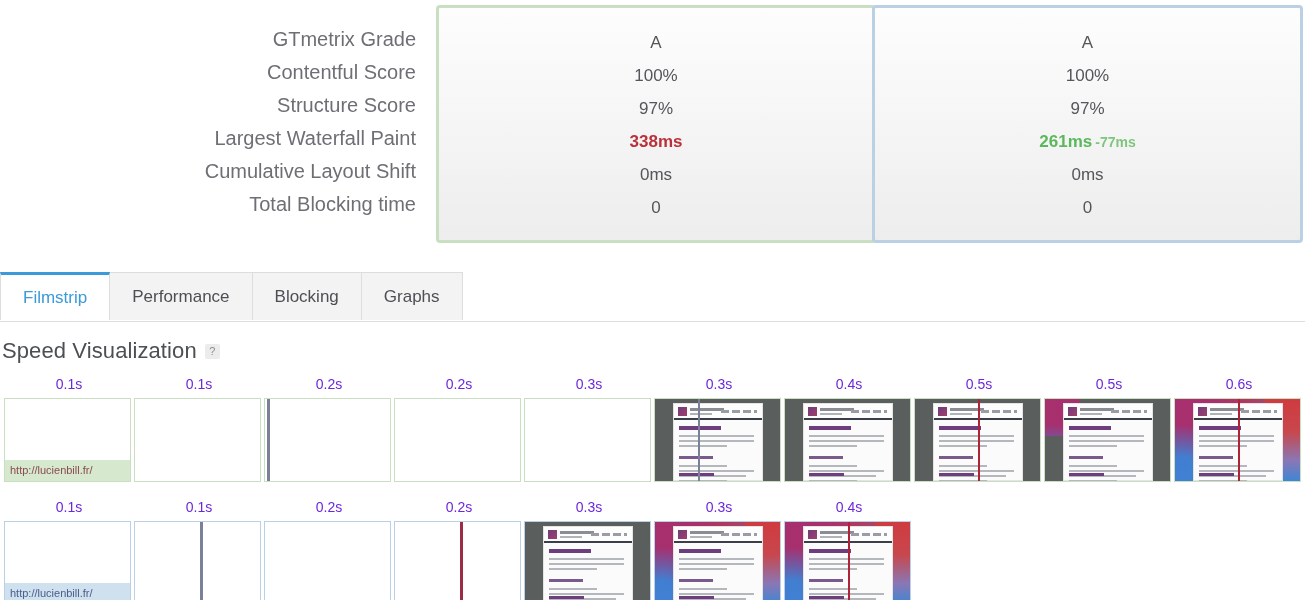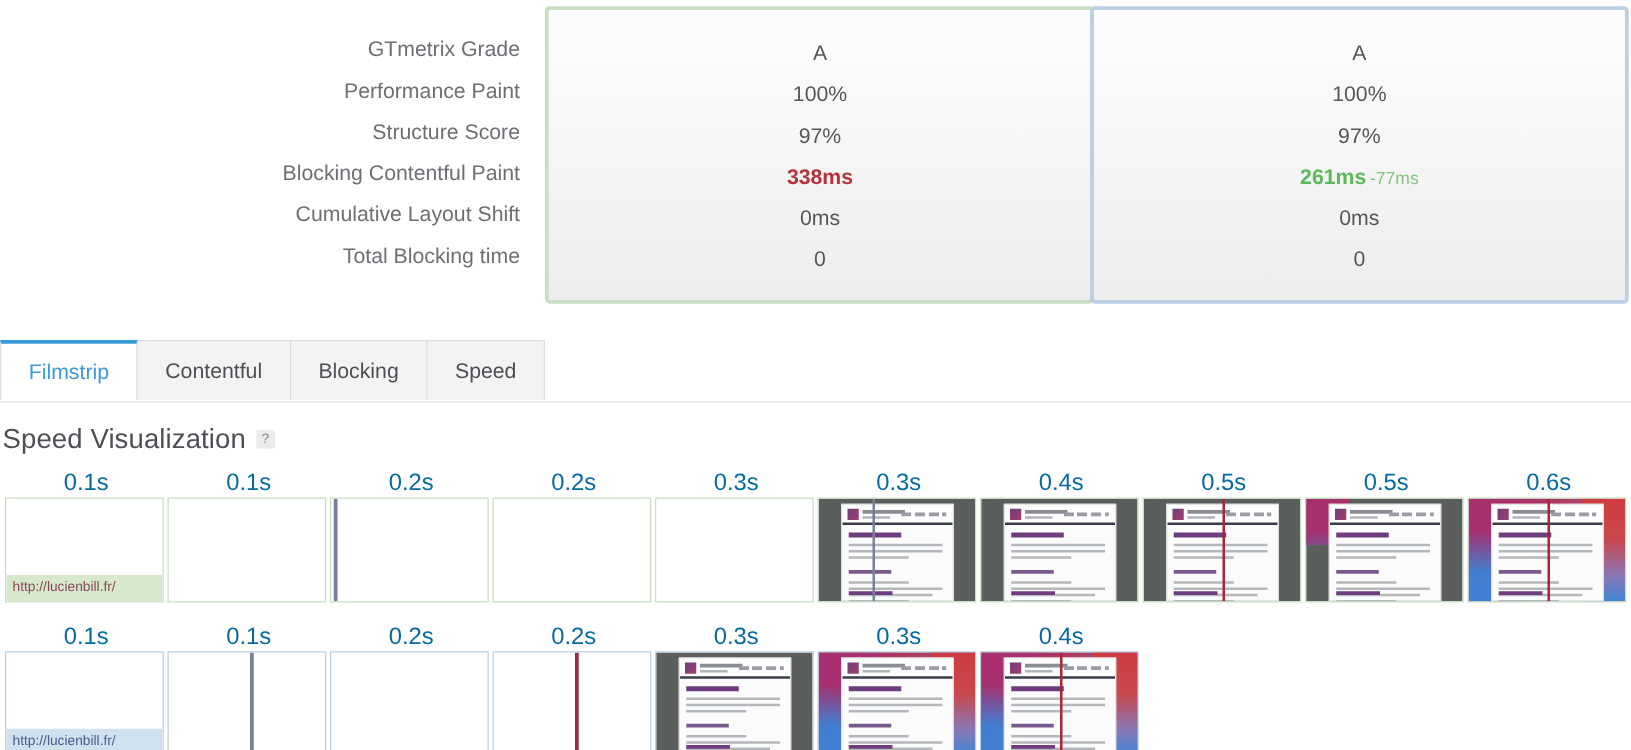--- a/index.html
+++ b/index.html
@@ -21,21 +21,21 @@
   .metric-labels {
     position: absolute;
     left: 0; top: 0;
     width: 426px;
     padding-top: 23px;
     text-align: right;
   }
   .metric-label {
     height: 33px;
     line-height: 33px;
-    font-size: 17px;
+    font-size: 20px;
     color: #6d6f74;
     padding-right: 10px;
     white-space: nowrap;
     font-weight: 400;
   }
 
   .metric-card {
     position: absolute;
     top: 5px;
     height: 238px;
@@ -59,21 +59,21 @@
     text-align: center;
     font-size: 17px;
     color: #54565a;
     white-space: nowrap;
   }
   .metric-value.val-bad { color: #b9313a; font-weight: 600; }
   .metric-value.val-good { color: #5cb85c; font-weight: 600; }
   .metric-delta {
     font-size: 14px;
     color: #7ec57e;
-    font-weight: 400;
+    font-weight: 700;
     margin-left: 3px;
   }
 
   
   .tabs-wrap {
     position: relative;
     width: 1305px;
     height: 52px;
     margin-top: 22px;
   }
@@ -151,22 +151,22 @@
   }
   .strip-times {
     position: relative;
     height: 22px;
   }
   .strip-time {
     position: absolute;
     top: 0;
     width: 130px;
     text-align: center;
-    font-size: 19px;
-    color: #0369a1;
+    font-size: 14px;
+    color: #6d28d9;
   }
   .strip-frames {
     position: relative;
     height: 84px;
   }
   .frame {
     position: absolute;
     top: 0;
     width: 127px;
     height: 84px;
@@ -269,23 +269,23 @@
     position: absolute; top: 0; bottom: 0; width: 2px; z-index: 6;
   }
 </style>
 </head>
 <body>
 
 <div class="summary">
 
   <div class="metric-labels">
       <div class="metric-label">GTmetrix Grade</div>
-      <div class="metric-label">Performance Paint</div>
+      <div class="metric-label">Contentful Score</div>
       <div class="metric-label">Structure Score</div>
-      <div class="metric-label">Blocking Contentful Paint</div>
+      <div class="metric-label">Largest Waterfall Paint</div>
       <div class="metric-label">Cumulative Layout Shift</div>
       <div class="metric-label">Total Blocking time</div>
     </div>
 
   <div class="metric-card card-a">
       <div class="metric-value"><span>A</span></div>
       <div class="metric-value"><span>100%</span></div>
       <div class="metric-value"><span>97%</span></div>
       <div class="metric-value val-bad"><span>338ms</span></div>
       <div class="metric-value"><span>0ms</span></div>
@@ -298,23 +298,23 @@
       <div class="metric-value val-good"><span>261ms</span><span class="metric-delta">-77ms</span></div>
       <div class="metric-value"><span>0ms</span></div>
       <div class="metric-value"><span>0</span></div>
     </div>
 
 </div>
 
 <div class="tabs-wrap">
   <div class="tabs">
       <div class="tab active">Filmstrip</div>
-      <div class="tab">Contentful</div>
+      <div class="tab">Performance</div>
       <div class="tab">Blocking</div>
-      <div class="tab">Speed</div>
+      <div class="tab">Graphs</div>
     </div>
   <div class="tabs-baseline"></div>
 </div>
 
 <div class="section-head">
   <span class="section-title">Speed Visualization</span>
   <span class="help-badge">?</span>
 </div>
 
 <div id="filmstrip-root">

